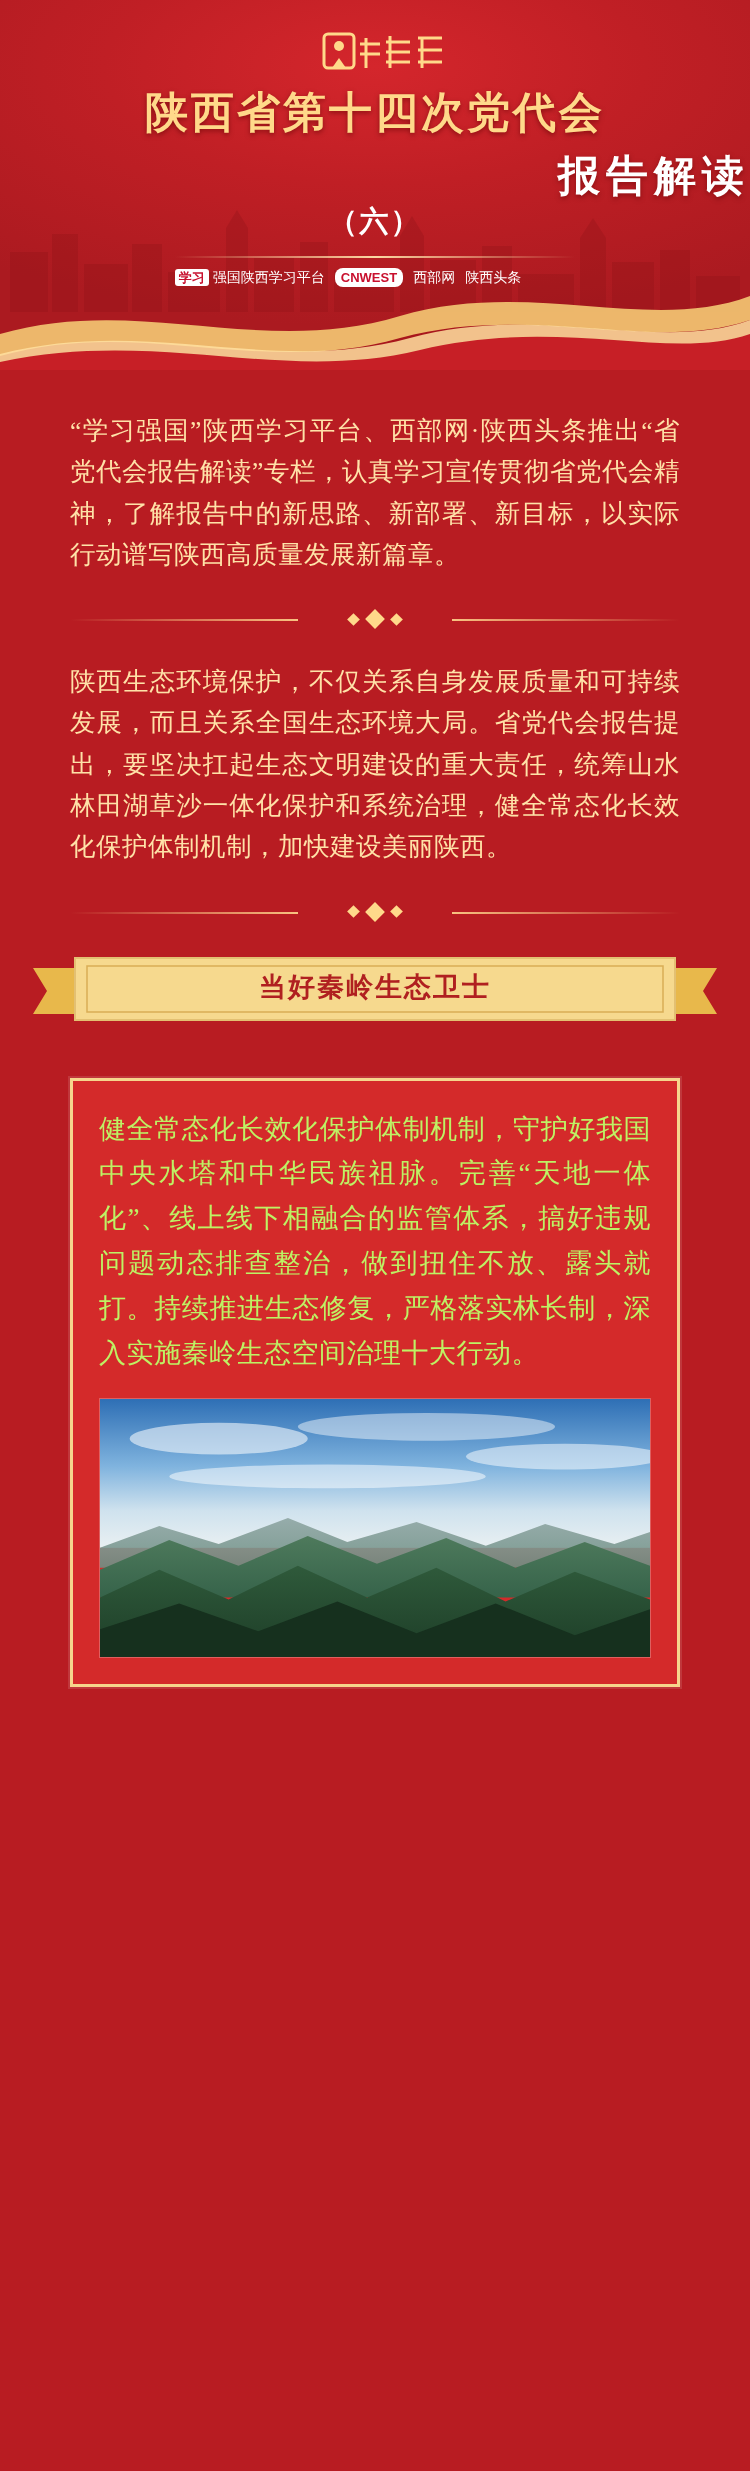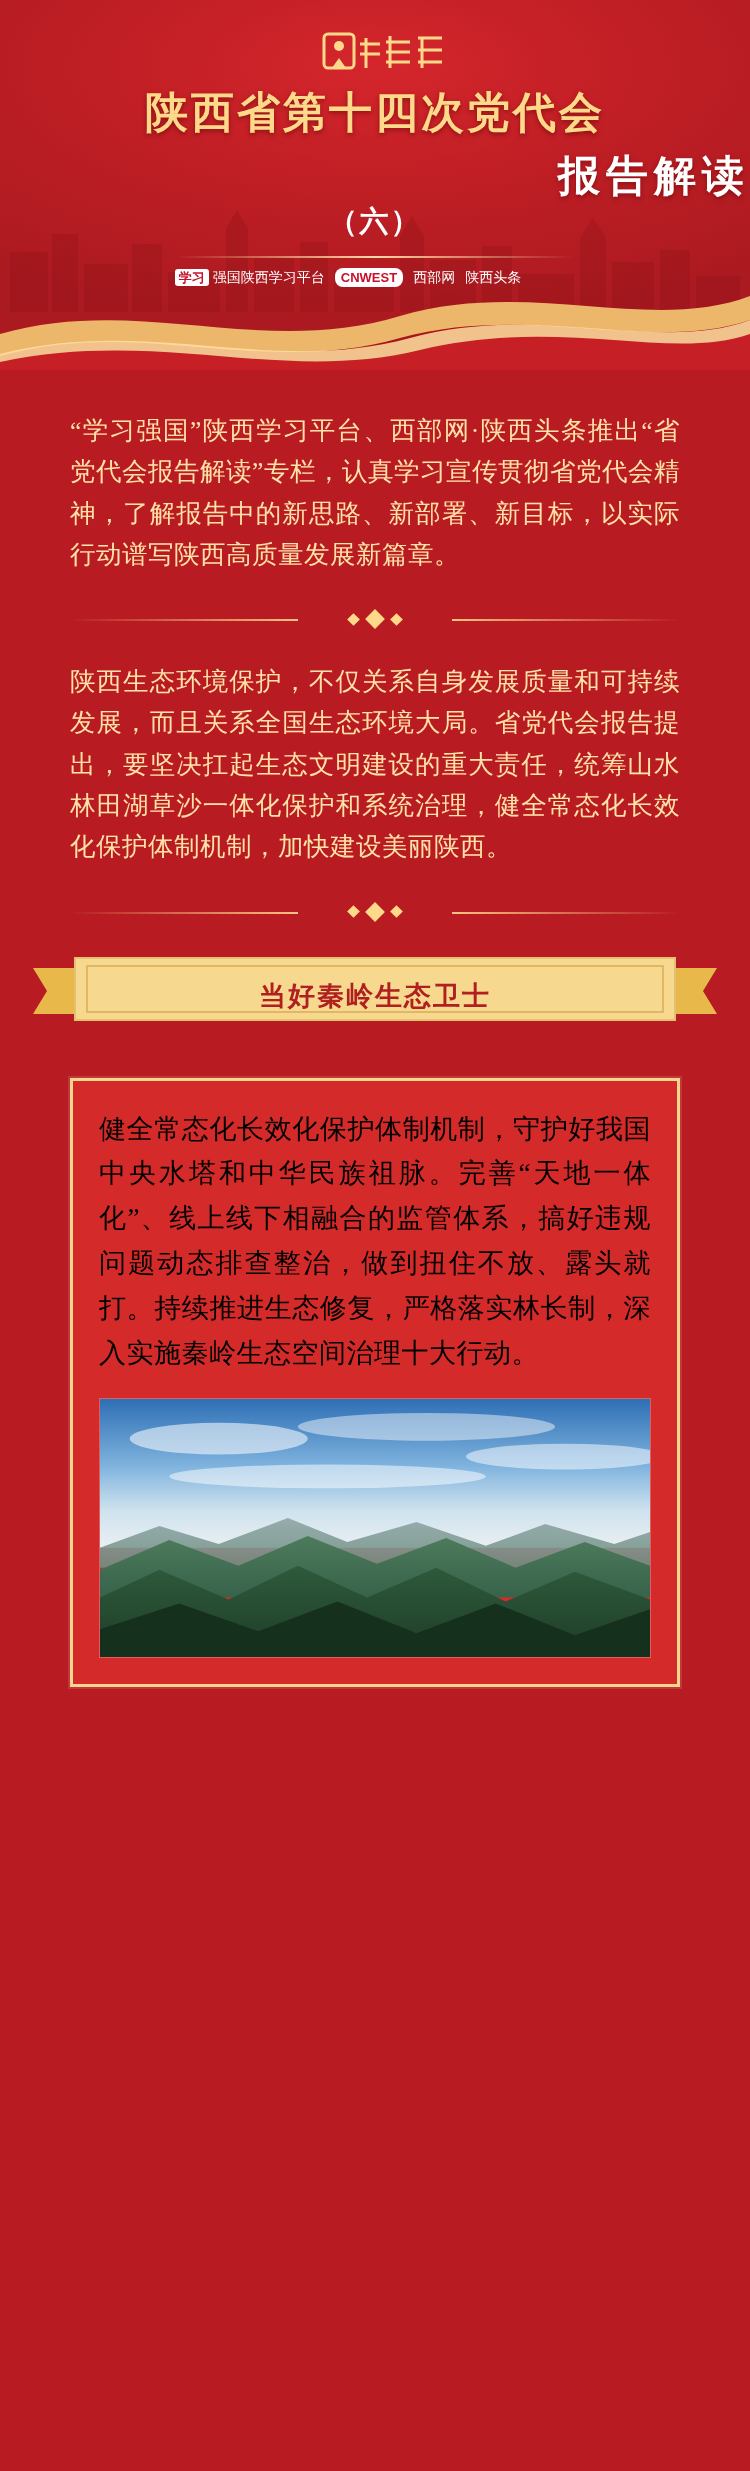--- a/index.html
+++ b/index.html
@@ -195,21 +195,21 @@
   
   .ribbon-head {
     position: relative;
     width: 700px;
     height: 78px;
     margin: 10px auto 0 auto;
   }
   .ribbon-head svg { position: absolute; top: 0; left: 0; }
   .ribbon-head .rh-text {
     position: absolute;
-    top: 9px;
+    top: 0;
     left: 0;
     width: 700px;
     height: 66px;
     line-height: 66px;
     text-align: center;
     font-size: 27px;
     font-weight: bold;
     color: #b02020;
     letter-spacing: 2px;
   }
@@ -220,21 +220,21 @@
     margin: 46px auto 0 auto;
     background: #d42a2a;
     border: 3px solid #f6d58c;
     box-shadow: 0 0 0 2px rgba(255,255,255,0.12);
     padding: 26px 26px 26px 26px;
     box-sizing: border-box;
   }
   .card-text {
     font-size: 27px;
     line-height: 1.66;
-    color: #000000;
+    color: #bef264;
     text-align: justify;
     letter-spacing: 0.5px;
   }
   .card-photo {
     margin-top: 22px;
     width: 100%;
     height: 260px;
     border: 1px solid rgba(255,255,255,0.25);
     box-sizing: border-box;
     display: block;

